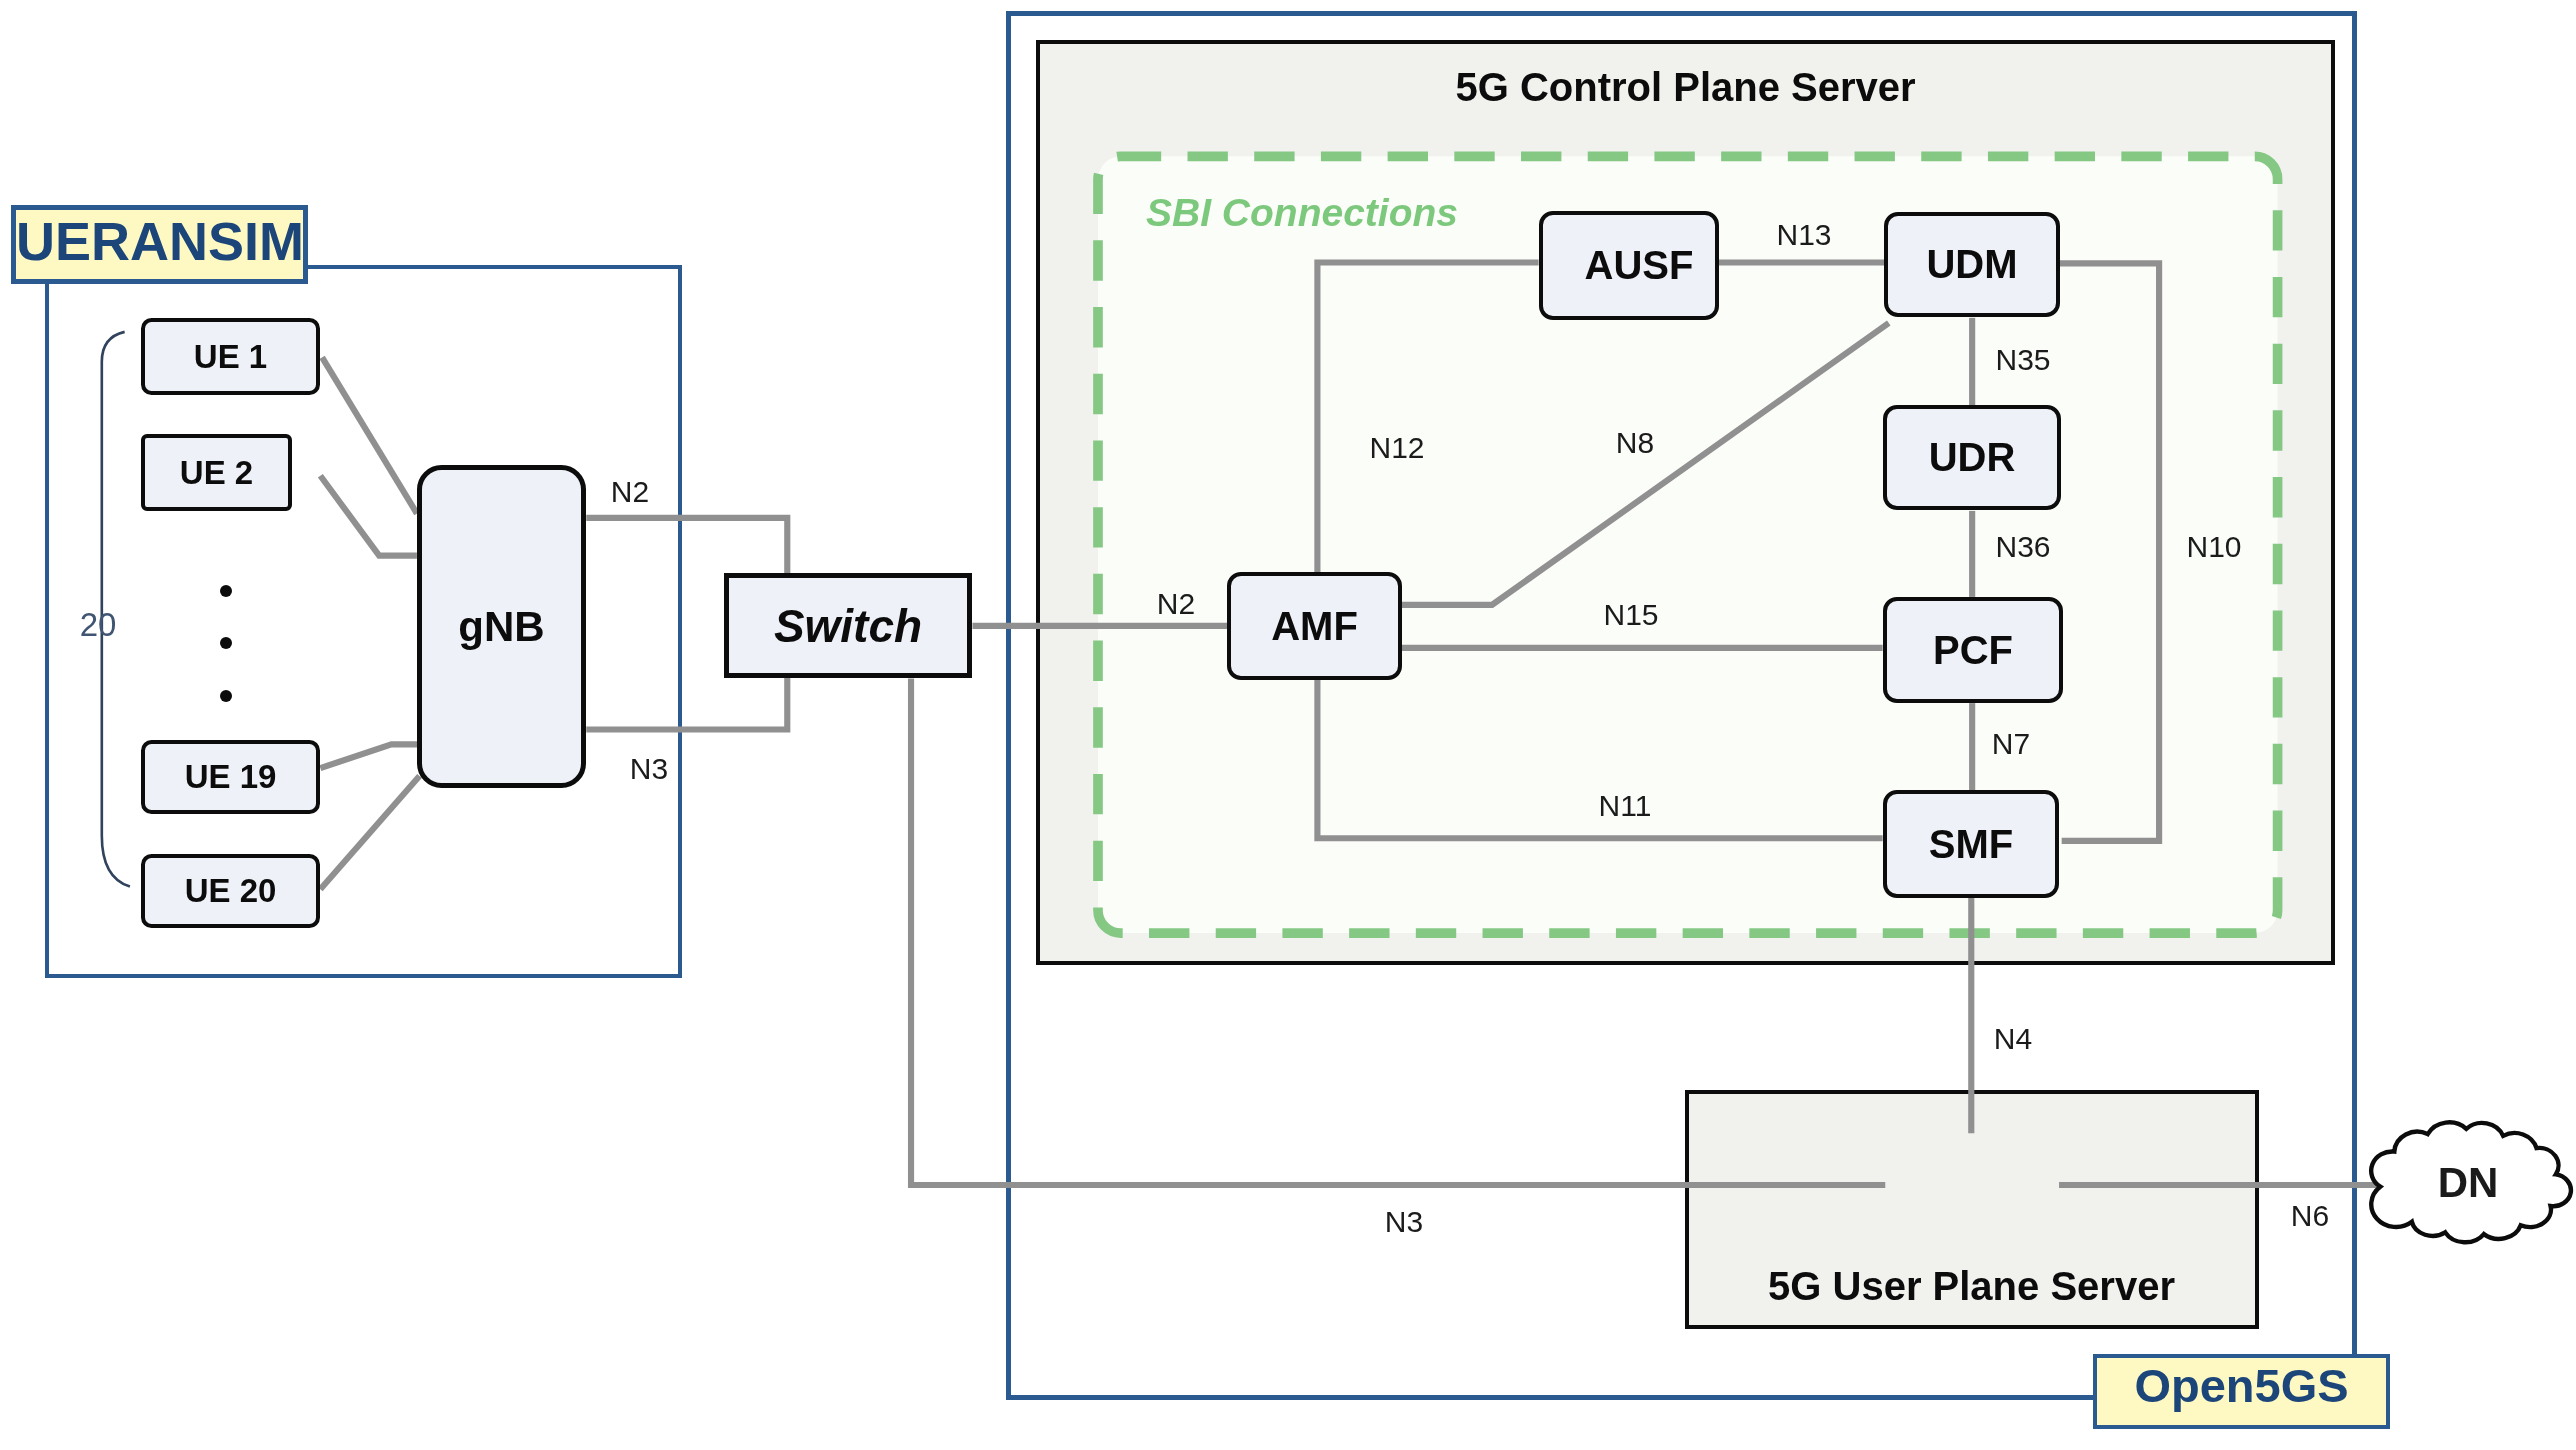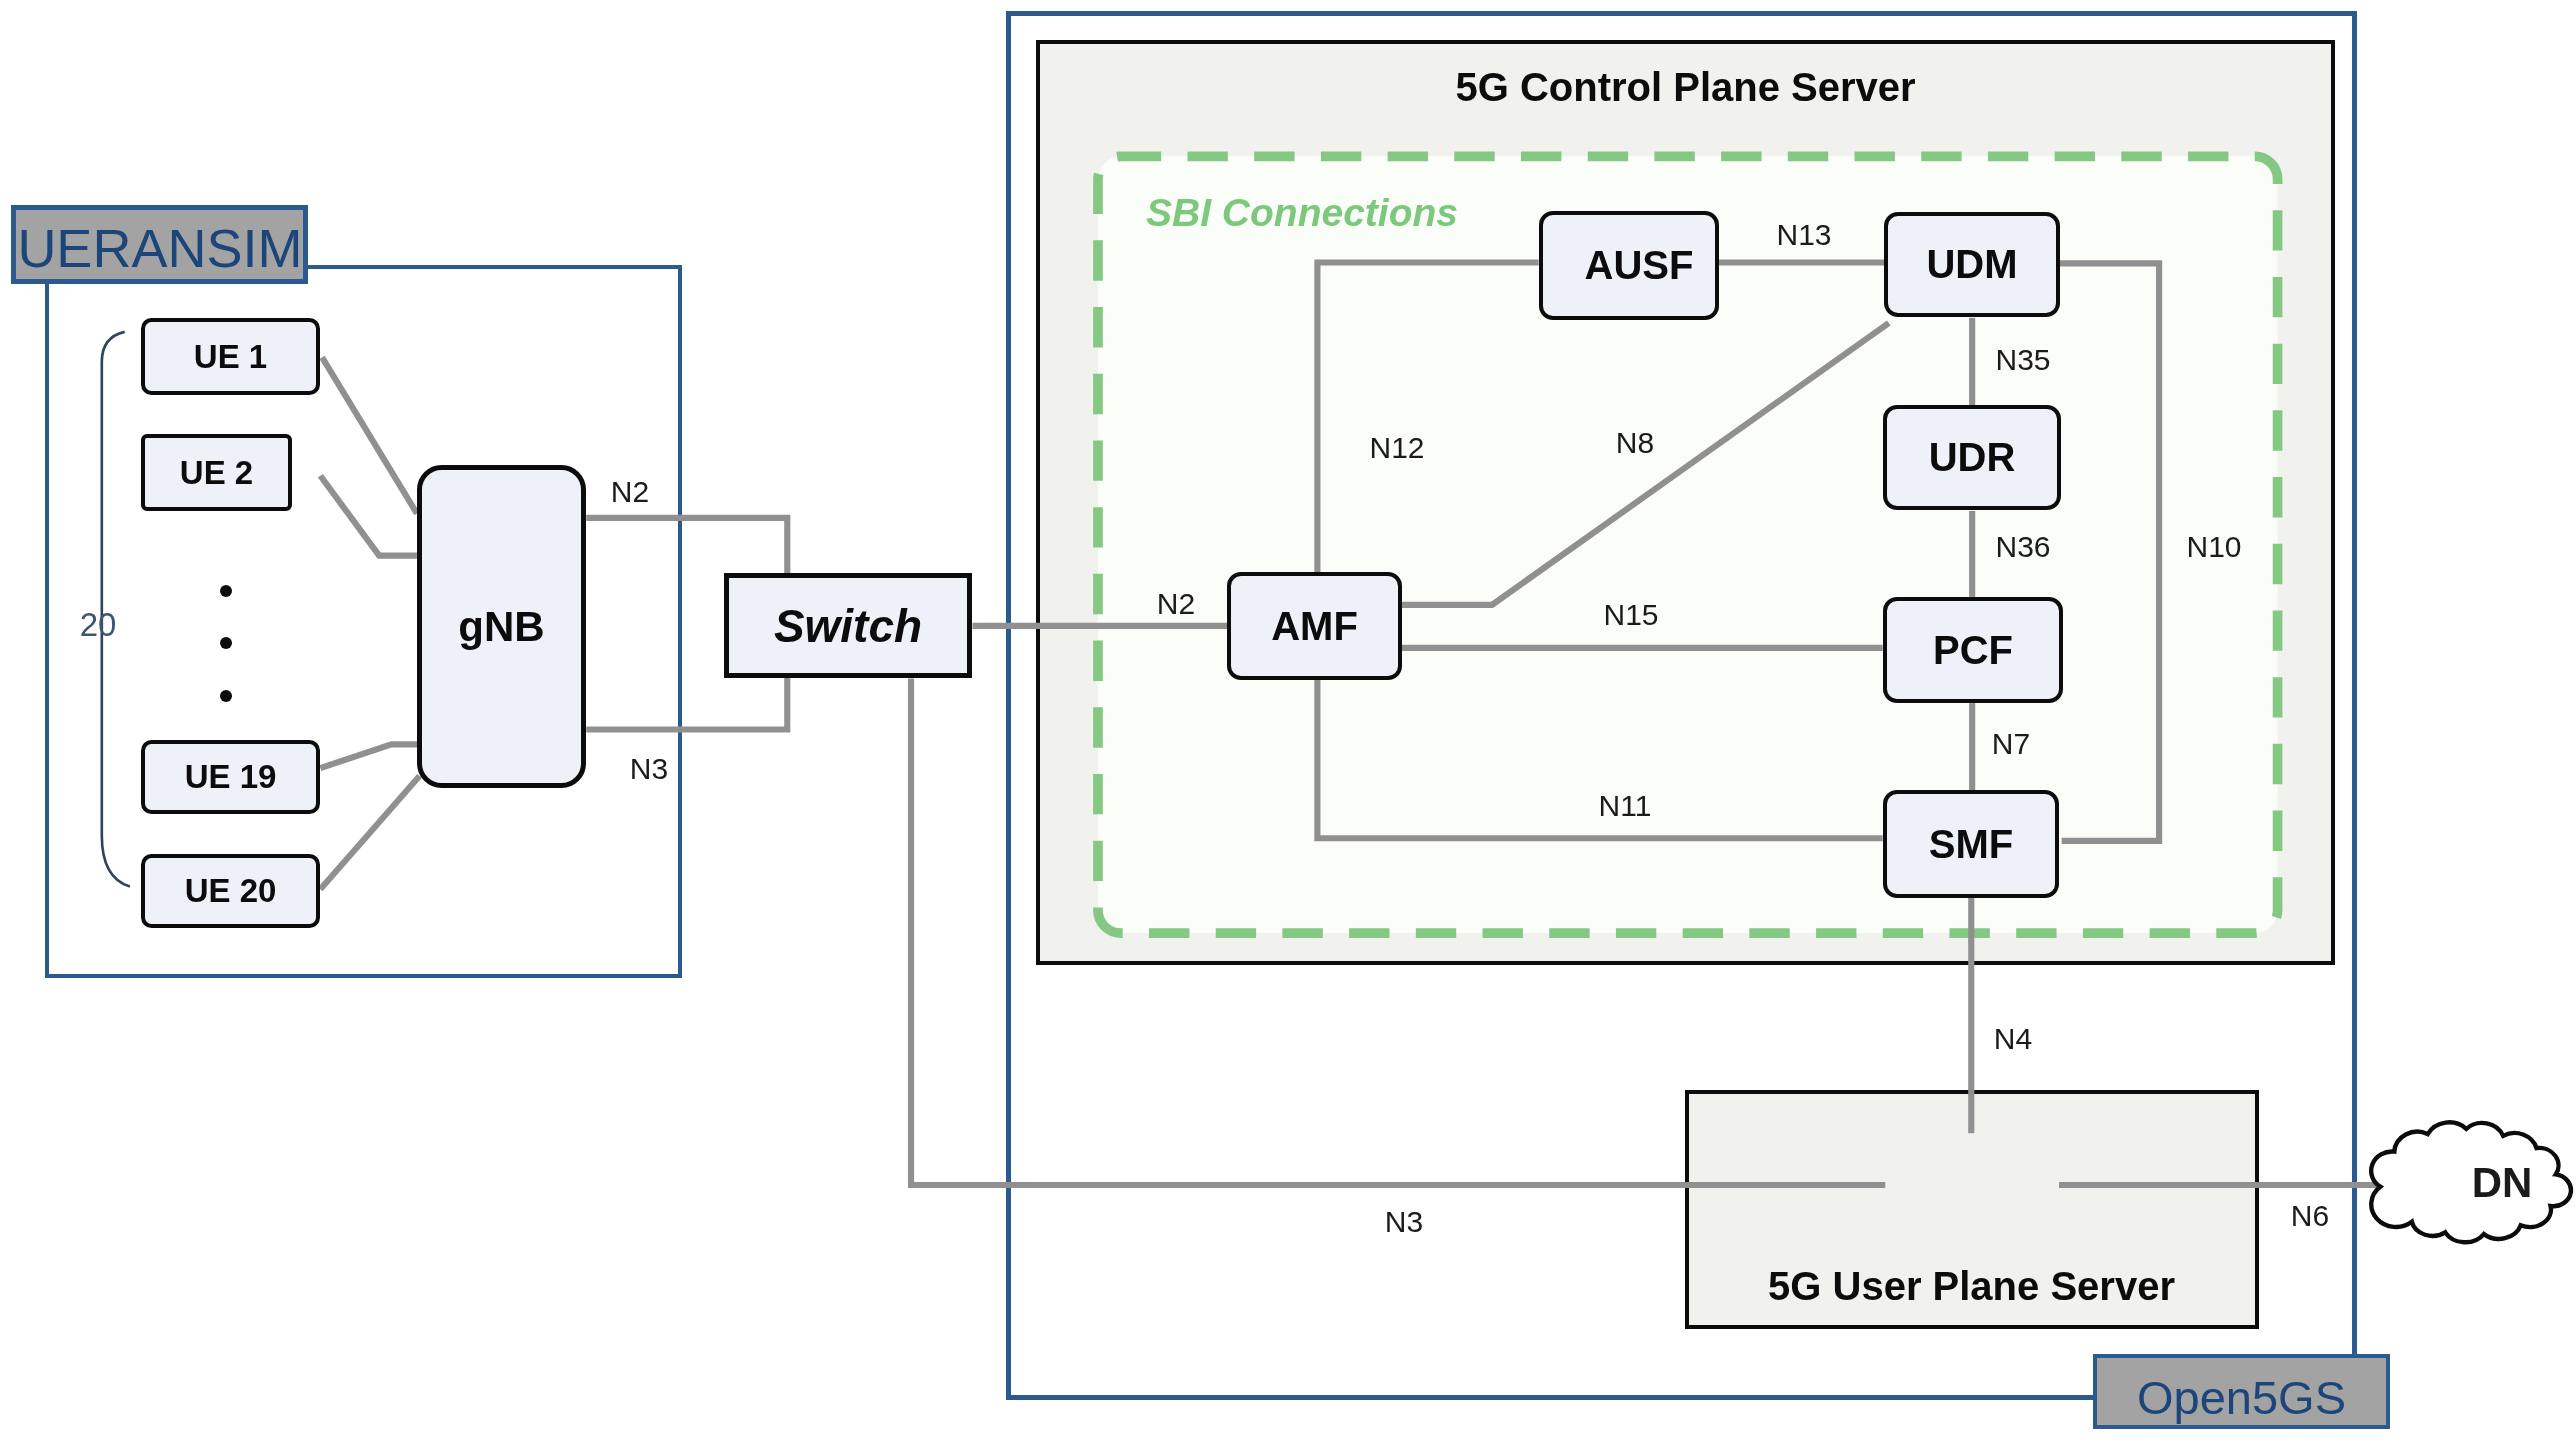--- a/index.html
+++ b/index.html
@@ -2,22 +2,22 @@
 <html style="font-size:14px"><head>
 <meta charset="utf-8">
 <style>
   html,body{margin:0;padding:0;background:#ffffff;}
   *{box-sizing:border-box;}
   .canvas{position:relative;width:2576px;height:1451px;background:#ffffff;
           font-family:"Liberation Sans",sans-serif;overflow:hidden;}
   .panel{position:absolute;background:transparent;}
   .node{position:absolute;display:flex;align-items:center;justify-content:center;
         background:#eef1f7;border:4.4px solid #0c0c0c;color:#0c0c0c;font-weight:bold;}
-  .titlebox{position:absolute;display:flex;align-items:flex-end;justify-content:center;
-        background:#a3a3a3;border:5.3px solid #2a5a90;color:#1c4679;font-weight:normal;}
+  .titlebox{position:absolute;display:flex;align-items:flex-start;justify-content:center;
+        background:#fef9c3;border:5.3px solid #2a5a90;color:#1c4679;font-weight:bold;}
   .lbl{position:absolute;transform:translate(-50%,-50%);font-size:30px;color:#1b1b1b;
        white-space:nowrap;}
   .biglbl{position:absolute;text-align:center;font-weight:bold;color:#0c0c0c;white-space:nowrap;}
   svg{position:absolute;left:0;top:0;}
   .z1{z-index:1}.z2{z-index:2}.z3{z-index:3}.z4{z-index:4}.z5{z-index:5}
   .dot{position:absolute;width:12.3px;height:12.3px;border-radius:50%;background:#0c0c0c;z-index:4;}
 </style>
 </head>
 <body>
 
@@ -117,21 +117,21 @@
   <div class="node z4" style="left:1227px;top:572px;width:175px;height:108px;border-radius:14px;font-size:40px;">
     <span>AMF</span>
   </div>
   <div class="node z4" style="left:1883px;top:597px;width:180px;height:106px;border-radius:14px;font-size:40px;">
     <span>PCF</span>
   </div>
   <div class="node z4" style="left:1883px;top:790px;width:176px;height:108px;border-radius:14px;font-size:40px;">
     <span>SMF</span>
   </div>
 
-  <div class="lbl z4" style="left:2468px;top:1183px;font-size:42px;font-weight:bold;margin-left:34px;">DN</div>
+  <div class="lbl z4" style="left:2468px;top:1183px;font-size:42px;font-weight:bold;">DN</div>
 
   <div class="lbl z4" style="left:630px;top:492px;">N2</div>
   <div class="lbl z4" style="left:649px;top:769px;">N3</div>
   <div class="lbl z4" style="left:1176px;top:604px;">N2</div>
   <div class="lbl z4" style="left:1397px;top:448px;">N12</div>
   <div class="lbl z4" style="left:1804px;top:235px;">N13</div>
   <div class="lbl z4" style="left:1635px;top:443px;">N8</div>
   <div class="lbl z4" style="left:1631px;top:615px;">N15</div>
   <div class="lbl z4" style="left:2023px;top:360px;">N35</div>
   <div class="lbl z4" style="left:2023px;top:547px;">N36</div>

